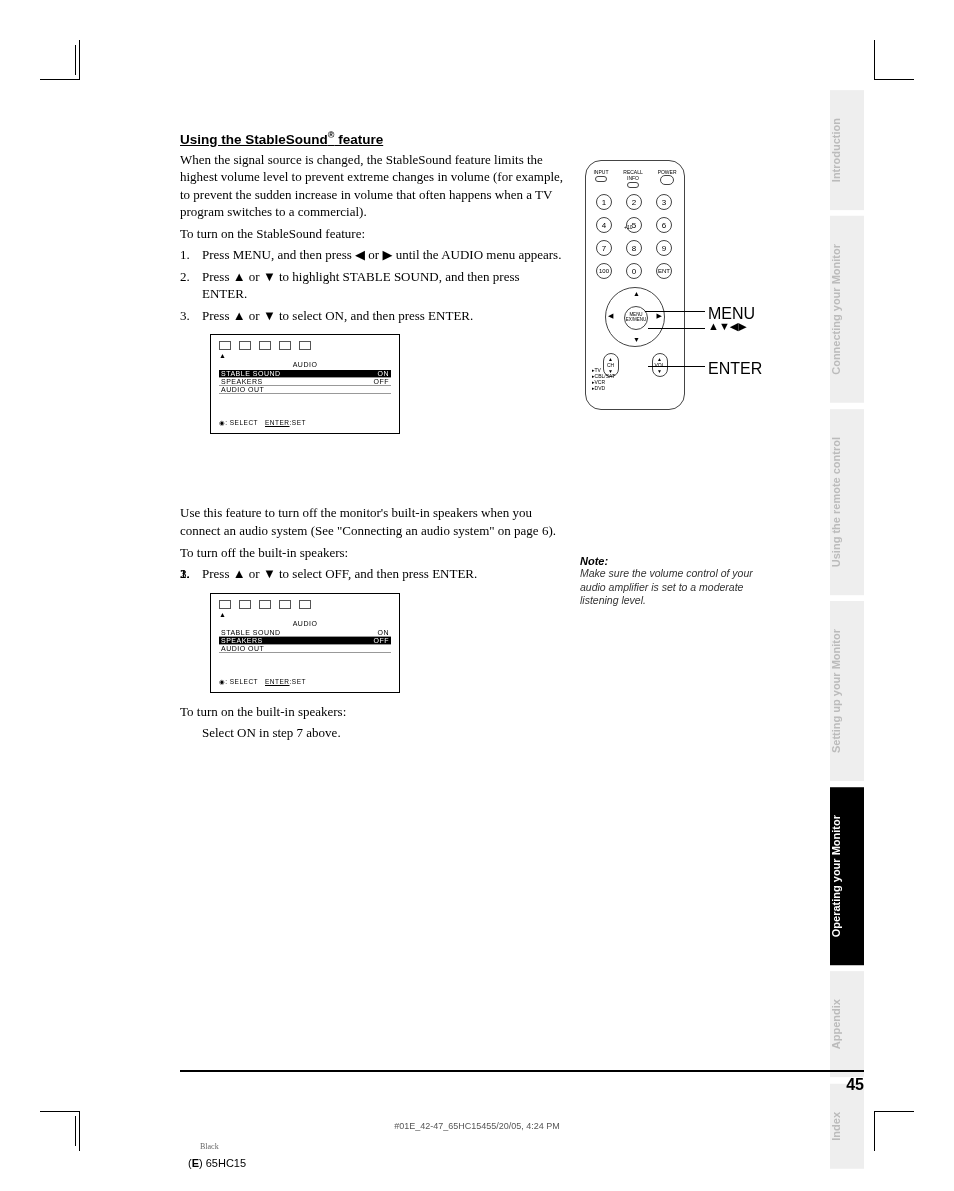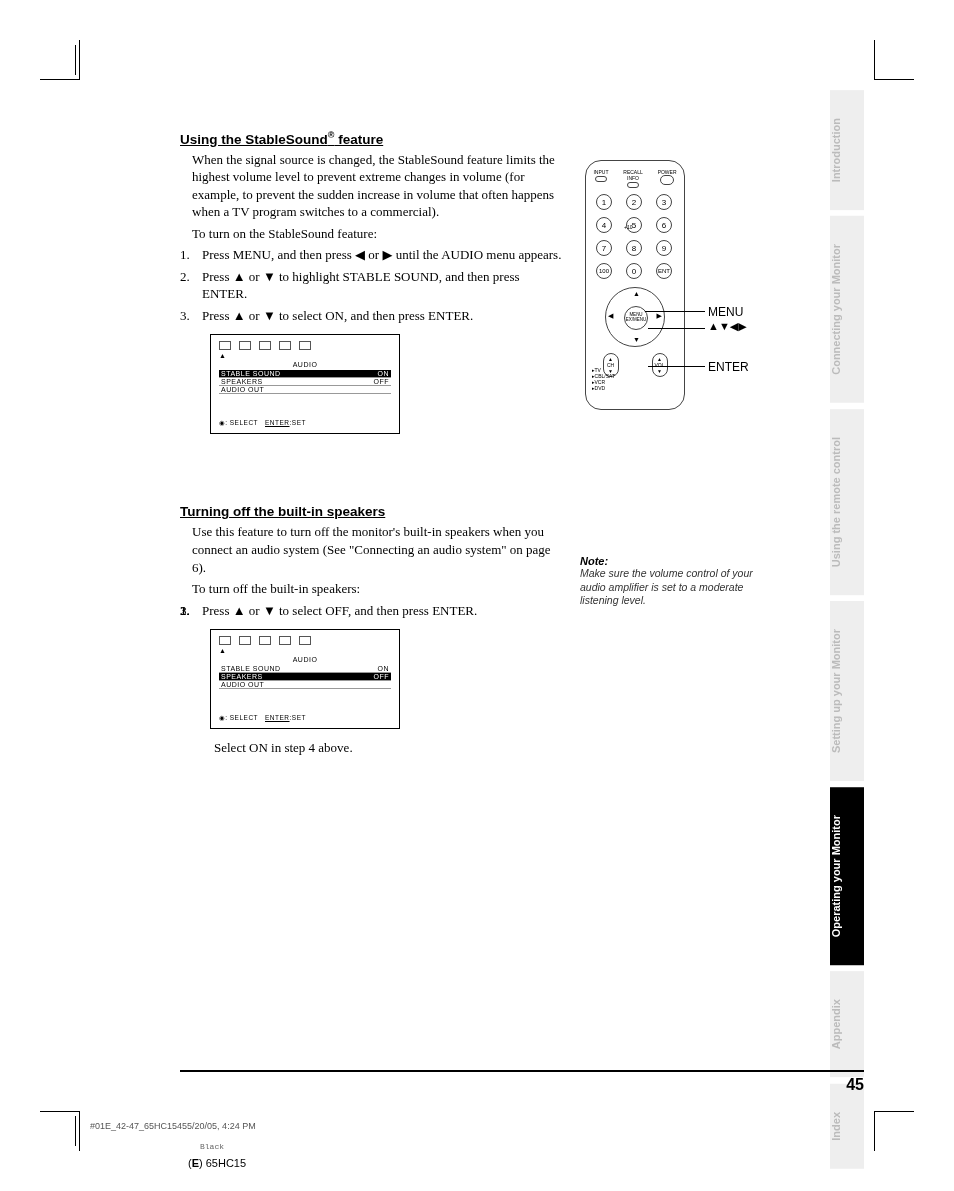--- a/index.html
+++ b/index.html
@@ -23,21 +23,21 @@
   .extra-crop-bl { position:absolute; bottom:45px; left:60px; width:16px; height:30px; border-right:1px solid #000; }
 
   .page {
     position: absolute;
     top: 130px; left: 180px; right: 90px; bottom: 90px;
   }
   .main-col { width: 385px; }
 
   h2 { font-family: Arial, sans-serif; font-weight: bold; font-size: 13.5px; margin-bottom: 4px; text-decoration: underline; }
   .sup { font-size: 9px; vertical-align: super; }
-  p { line-height: 1.35; margin-bottom: 4px; margin-left: 12px; }
+  p { line-height: 1.35; margin-bottom: 4px; }
   ol { list-style: none; padding-left: 22px; }
   ol li { position: relative; margin-bottom: 4px; line-height:1.35; }
   ol li .num { position:absolute; left:-22px; }
   .indent { padding-left: 22px; }
   .section2 { margin-top: 70px; }
 
   .osd {
     width: 190px; height: 100px; border: 1px solid #000;
     margin: 10px 0 10px 30px; position: relative;
     font-family: Arial, sans-serif; font-size: 7px; letter-spacing: 0.5px;
@@ -69,40 +69,40 @@
   .remote .dpad .c { position:absolute; top:18px; left:18px; width:24px; height:24px; border:1px solid #444; border-radius:50%; font-size:4.5px; font-family:Arial; text-align:center; line-height:1; padding-top:6px; }
   .remote .dpad .a { position:absolute; font-size:7px; }
   .remote .dpad .au { top:2px; left:27px; }
   .remote .dpad .ad { bottom:2px; left:27px; }
   .remote .dpad .al { left:2px; top:24px; }
   .remote .dpad .ar { right:2px; top:24px; }
   .remote .btm { display:flex; justify-content:space-around; margin-top:6px; }
   .remote .btm .r { width:16px; height:24px; border:1px solid #444; border-radius:8px; font-size:5px; font-family:Arial; text-align:center; padding-top:2px; }
   .remote .side { position:absolute; left:6px; bottom:18px; font-size:5px; font-family:Arial; line-height:1.2; }
 
-  .remote-label { position:absolute; font-family:Arial,sans-serif; font-size:12px; }
+  .remote-label { position:absolute; font-family:Arial,sans-serif; font-size:16px; }
   .rl1 { left:528px; top:175px; }
   .rl2 { left:528px; top:190px; font-size:11px; }
   .rl3 { left:528px; top:230px; }
   .lead { position:absolute; background:#000; height:1px; }
   .lead1 { left:465px; top:181px; width:60px; }
   .lead2 { left:468px; top:198px; width:57px; }
   .lead3 { left:468px; top:236px; width:57px; }
 
   .tabs { position:absolute; right:0; top:-40px; width:34px; }
   .tab { width:34px; writing-mode: vertical-rl; transform: rotate(180deg);
          font-family: Arial, sans-serif; font-weight:bold; font-size:11px;
          text-align:center; padding:28px 0; margin-bottom:6px; color:#bbb; background:#eee; }
   .tab.active { background:#000; color:#fff; }
 
   .pagenum { position:absolute; right:0; top:940px; font-family:Arial; font-weight:bold; font-size:16px; border-top:2px solid #000; width:100%; text-align:right; padding-top:4px; }
 
-  .footer-line { position:absolute; bottom:60px; left:90px; right:90px; font-family:Arial; font-size:9px; color:#555; display:flex; justify-content:flex-start; }
+  .footer-line { position:absolute; bottom:60px; left:90px; right:90px; font-family:Arial; font-size:9px; color:#555; display:flex; justify-content:center; }
   .footer-model { position:absolute; bottom:22px; left:188px; font-family:Arial; font-size:11px; }
-  .footer-black { position:absolute; bottom:40px; left:200px; font-family:Liberation Mono, monospace; font-size:8px; color:#666; }
+  .footer-black { position:absolute; bottom:40px; left:200px; font-family:Liberation Serif, serif; font-size:8px; color:#666; }
 </style>
 </head>
 <body>
 
 <div class="crop-tl"></div>
 <div class="crop-tr"></div>
 <div class="crop-bl"></div>
 <div class="crop-br"></div>
 <div class="extra-crop-tl"></div>
 <div class="extra-crop-bl"></div>
@@ -151,21 +151,20 @@
         </div>
       <div class="row">
           <span>AUDIO OUT</span>
           <span></span>
         </div>
       <div class="footer">◉<span>: SELECT</span>&nbsp;&nbsp;&nbsp;<span class="enter">ENTER</span><span>:SET</span></div>
     </div>
 
 
     <div class="section2">
-      <h2>Turning off the built-in speakers</h2>
       <p>Use this feature to turn off the monitor's built-in speakers when you connect an audio system (See "Connecting an audio system" on page 6).</p>
       <p>To turn off the built-in speakers:</p>
       <ol>
         <li><span class="num">1.</span></li>
         <li><span class="num">2.</span></li>
         <li><span class="num">3.</span><span>Press ▲ or ▼ to select OFF, and then press ENTER.</span></li>
       </ol>
 
       <div class="osd">
         <div class="icons">
@@ -185,21 +184,22 @@
             <span>SPEAKERS</span>
             <span>OFF</span>
           </div>
         <div class="row">
             <span>AUDIO OUT</span>
             <span></span>
           </div>
         <div class="footer">◉<span>: SELECT</span>&nbsp;&nbsp;&nbsp;<span class="enter">ENTER</span><span>:SET</span></div>
       </div>
 
-      <p class="indent">Select ON in step 4 above.</p>
+      <p>To turn on the built-in speakers:</p>
+      <p class="indent">Select ON in step 7 above.</p>
     </div>
   </div>
 
   <div class="remote">
     <div class="toprow">
       <div><span>INPUT</span><div class="b"></div></div>
       <div><span>RECALL</span><br><span>INFO</span><div class="b"></div></div>
       <div><span>POWER</span><div class="pwr"></div></div>
     </div>
     <div class="grid">

